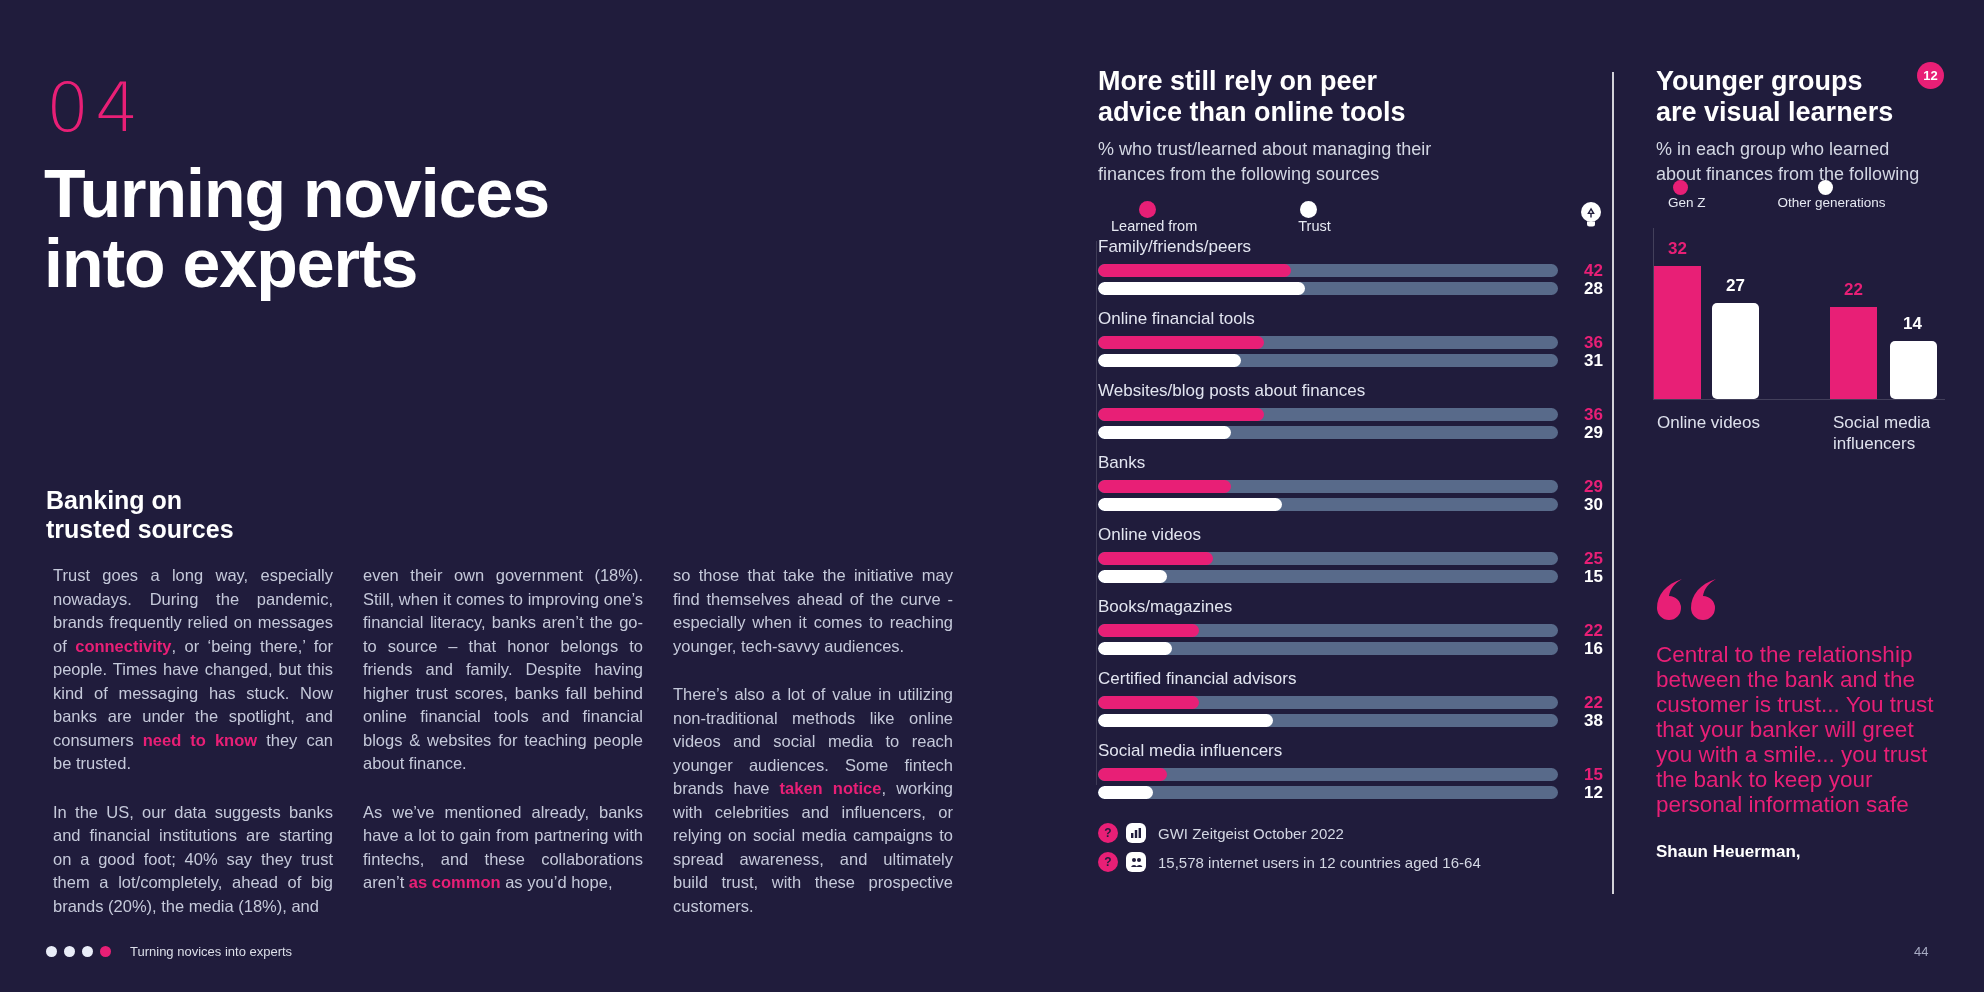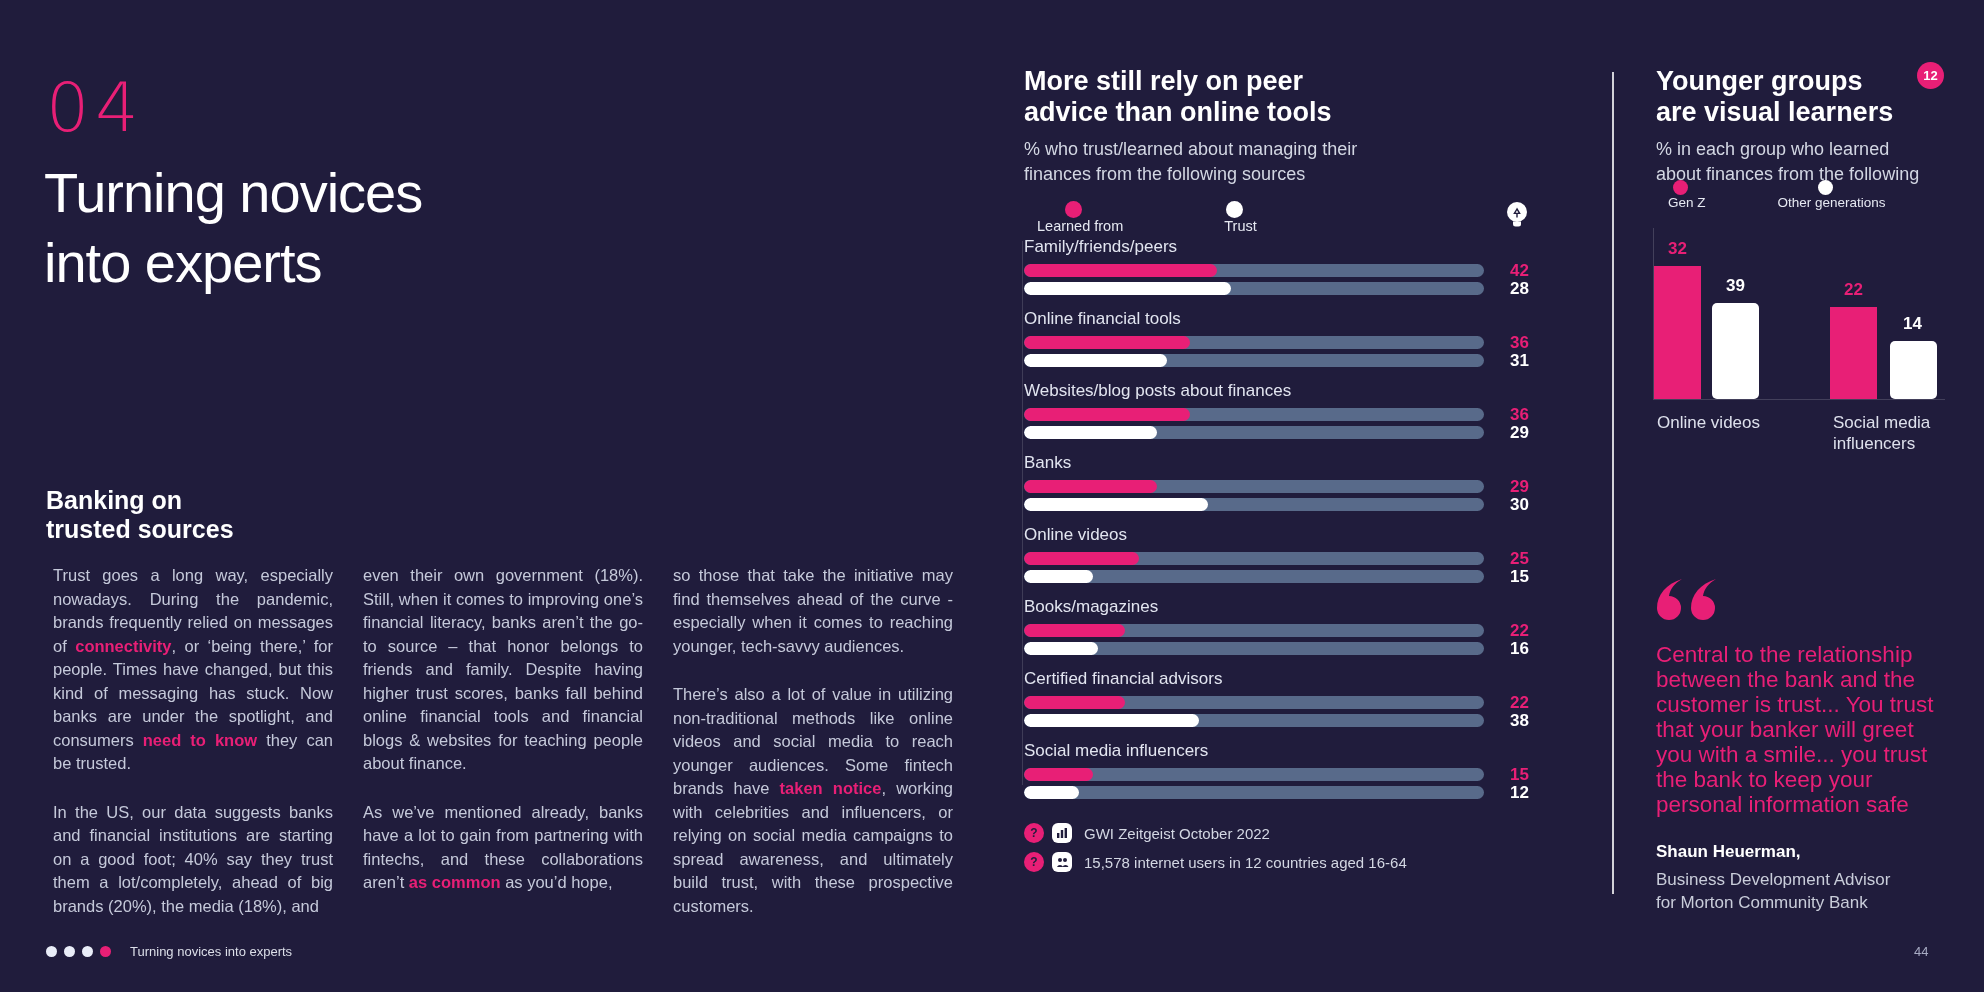--- a/index.html
+++ b/index.html
@@ -11,37 +11,37 @@
   }
   .abs { position:absolute; }
 
   
   #chapter-number {
     left:46px; top:74px; font-size:68px; line-height:1;
     font-family:"DejaVu Sans", sans-serif; font-weight:200;
     color:#e81f76; letter-spacing:6px;
   }
   #main-title {
-    left:44px; top:158px; font-size:56px; line-height:70px;
-    font-weight:normal; letter-spacing:-1px; white-space:pre-line; color:#fff;
+    left:44px; top:158px; font-size:68px; line-height:70px;
+    font-weight:bold; letter-spacing:-1px; white-space:pre-line; color:#fff;
   }
   #article-heading {
     left:46px; top:486px; font-size:25px; line-height:29px;
     font-weight:bold; white-space:pre-line; color:#fff;
   }
   #columns {
     left:46px; top:564px; width:907px;
     display:grid; grid-template-columns:287px 287px 287px; column-gap:23px;
     font-size:16.5px; line-height:23.5px; color:#c5c9da; text-align:justify;
   }
   #columns p { margin:0 0 25px 7px; }
   .accent-bold { color:#e81f76; font-weight:bold; }
 
   
-  #peer-section { left:1024px; top:66px; width:505px; }
+  #peer-section { left:1098px; top:66px; width:505px; }
   .sec-title { font-size:27px; line-height:31px; font-weight:bold; white-space:pre-line; color:#fff; }
   .sec-subtitle { margin-top:9px; font-size:18px; line-height:25px; color:#d3d7e3; width:390px; }
   #peer-legend { position:relative; margin-top:21px; display:flex; align-items:center; height:18px; padding-right:40px; }
   .legend-dot { width:17px; height:17px; border-radius:50%; flex:0 0 auto; }
   .legend-label { font-size:14.5px; color:#e6e9f2; margin-left:13px; }
   .legend-item { display:flex; align-items:center;flex-direction:column; }
   #peer-legend .legend-item + .legend-item { margin-left:88px; }
   #bulb-icon { position:absolute; right:0; top:-7px; }
 
   #peer-rows { position:relative; margin-top:11px; }
@@ -296,21 +296,21 @@
         </span>
         <span class="legend-item">
           <span class="legend-dot" style="background: rgb(255, 255, 255);"></span>
           <span class="legend-label">Other generations</span>
         </span>
       </div>
     <div id="mini-chart">
         <div class="mini-bar genz" style="left: 1px; height: 133px;"></div>
         <div class="mini-val genz" style="left: 1px; bottom: 140px;">32</div>
         <div class="mini-bar other" style="left: 59px; height: 96px;"></div>
-        <div class="mini-val other" style="left: 59px; bottom: 103px;">39</div>
+        <div class="mini-val other" style="left: 59px; bottom: 103px;">27</div>
         <div class="mini-bar genz" style="left: 177px; height: 92px;"></div>
         <div class="mini-val genz" style="left: 177px; bottom: 99px;">22</div>
         <div class="mini-bar other" style="left: 237px; height: 58px;"></div>
         <div class="mini-val other" style="left: 236px; bottom: 65px;">14</div>
       </div>
     <div id="mini-labels">
         <div class="mini-group-label" style="left: 1px;">Online videos</div>
         <div class="mini-group-label" style="left: 177px;">Social media
 influencers</div>
       </div>
@@ -318,22 +318,20 @@
 
   <div class="abs" id="quote-block">
     <span id="quote-icon">
       <svg width="66" height="42" viewBox="0 0 66 42">
         <path d="M26 1 C10 6 1 17 1 30 a12 12 0 1 0 12 -12 c1 -7 5.5 -12.5 13 -17 z" fill="#e81f76"></path>
         <path d="M60 1 C44 6 35 17 35 30 a12 12 0 1 0 12 -12 c1 -7 5.5 -12.5 13 -17 z" fill="#e81f76"></path>
       </svg>
     </span>
     <div id="quote-text" style="white-space: pre-line;">Central to the relationship between the bank and the customer is trust... You trust that your banker will greet you with a smile... you trust the bank to keep your personal information safe</div>
     <div id="quote-author" style="white-space: pre-line;">Shaun Heuerman,</div>
-    <div id="quote-role" style="white-space: pre-line;">Business Development Advisor
-for Morton Community Bank</div>
   </div>
 
   <div class="abs" id="footer-left">
     <span id="footer-dots" style="display:flex;align-items:center;">
         <span class="footer-dot" style="background: rgb(233, 237, 248);"></span>
         <span class="footer-dot" style="background: rgb(233, 237, 248);"></span>
         <span class="footer-dot" style="background: rgb(233, 237, 248);"></span>
         <span class="footer-dot" style="background: rgb(232, 31, 118);"></span>
       </span>
     <span id="footer-label" style="white-space: pre-line;">Turning novices into experts</span>

